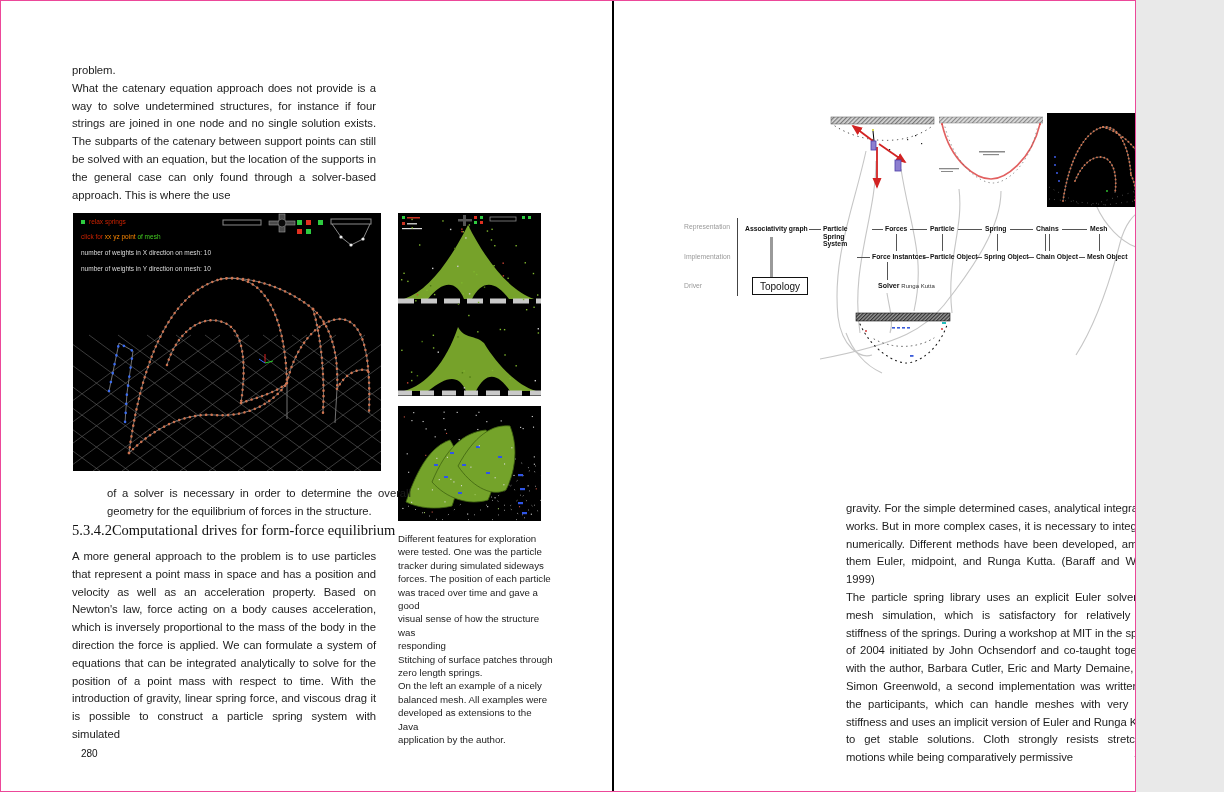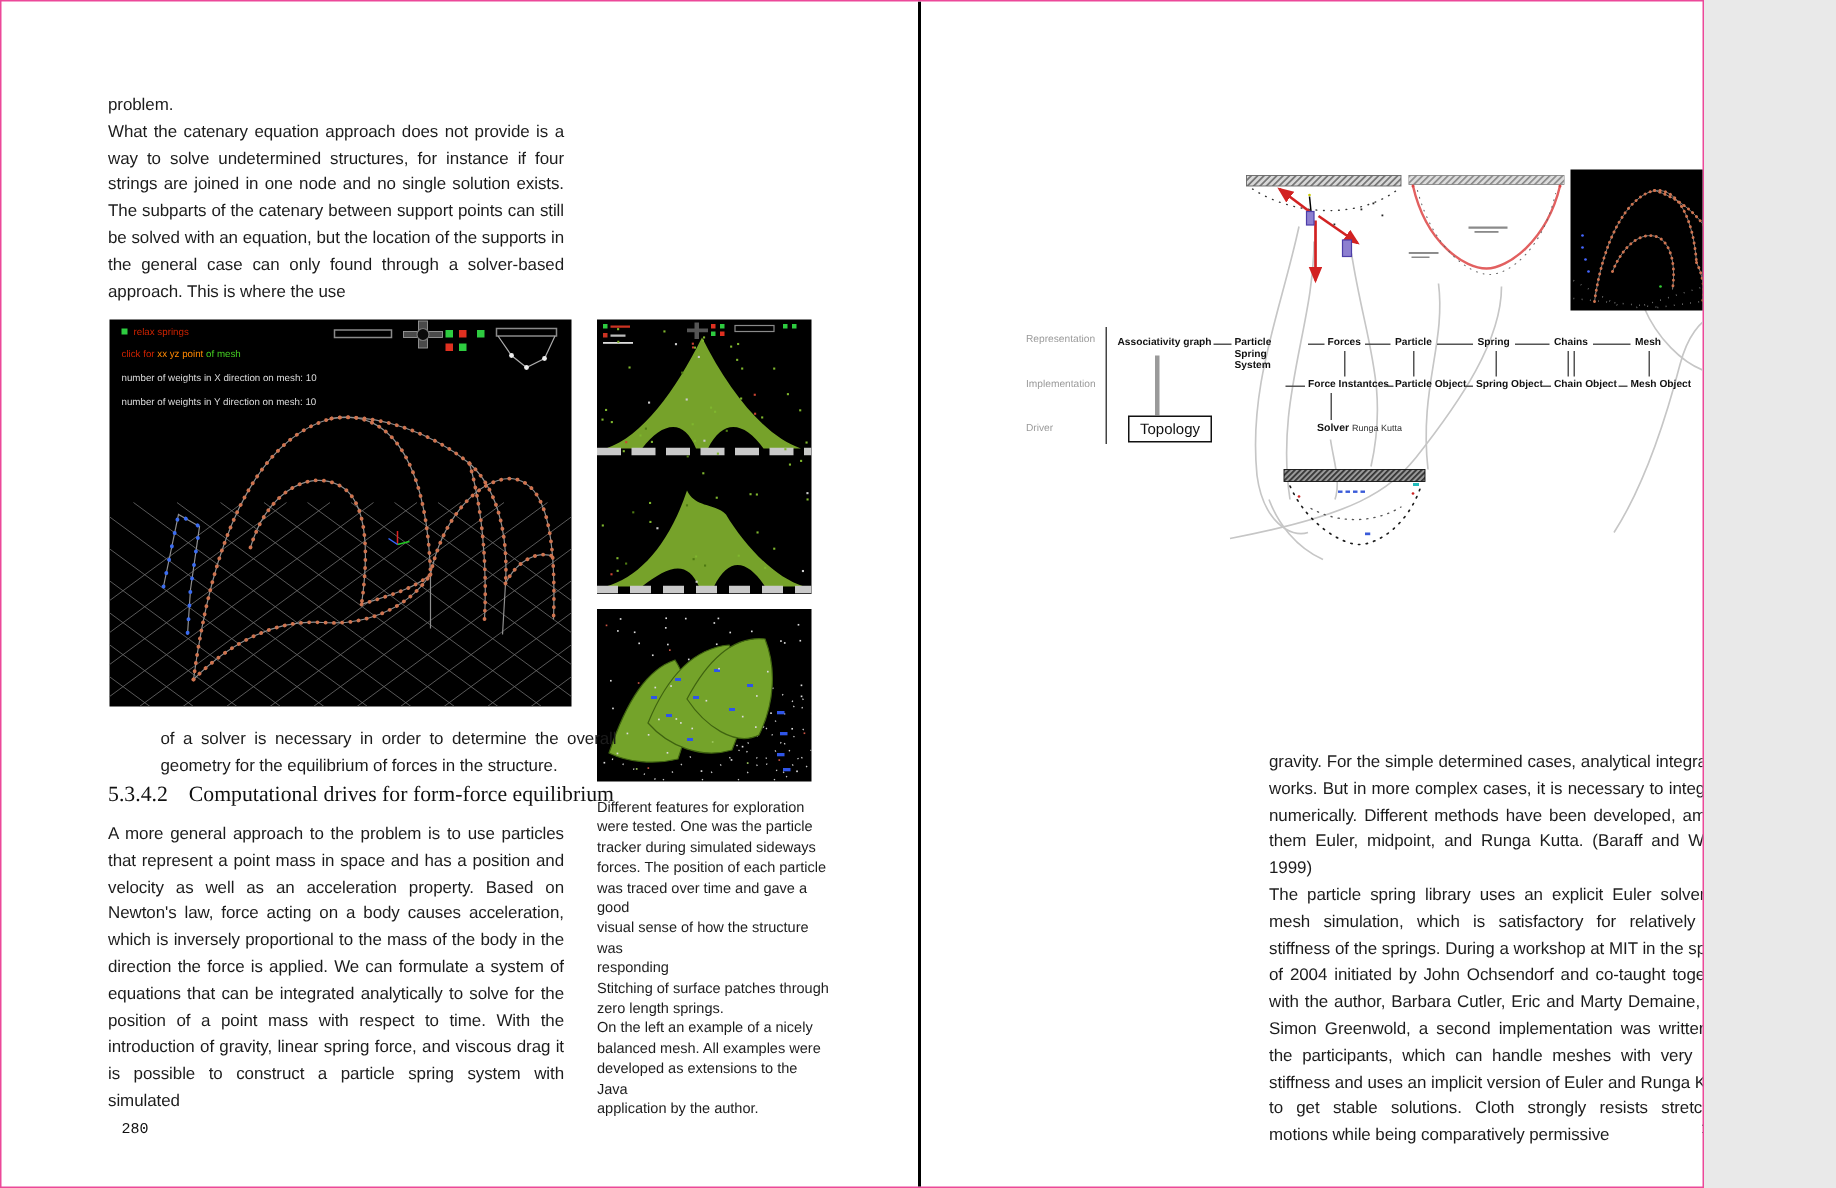--- a/index.html
+++ b/index.html
@@ -2,23 +2,23 @@
 <html><head>
 <meta charset="utf-8">
 <style>
   html,body{margin:0;padding:0;background:#e9e9e9;}
   .spread{position:relative;width:1136px;height:792px;background:#ffffff;border:1px solid #ec4899;
           box-sizing:border-box;font-family:"Liberation Sans",sans-serif;color:#1c1c1c;overflow:hidden;}
   .abs{position:absolute;}
   .divider{position:absolute;left:611px;top:0;width:2px;height:792px;background:#000;}
   .bodytext{font-size:11.3px;line-height:17.8px;text-align:justify;white-space:pre-line;letter-spacing:-0.05px;}
   .caption{font-size:9.7px;line-height:13.4px;white-space:pre-line;}
-  .pagenum{font-size:10px;color:#111;font-family:Liberation Mono, monospace;}
+  .pagenum{font-size:10px;color:#111;}
   .heading{font-family:"Liberation Serif",serif;font-size:14.5px;color:#111;white-space:nowrap;}
-  .heading .num{margin-right:14px;}
+  .heading .num{}
   .dnode{position:absolute;font-size:6.8px;font-weight:bold;color:#111;white-space:nowrap;line-height:7.6px;}
   .dnode.wrap{white-space:normal;width:47px;}
   .dlabel{position:absolute;font-size:6.8px;color:#9a9a9a;white-space:nowrap;}
   .hline{position:absolute;height:1px;background:#555;}
   .vline{position:absolute;width:1px;background:#555;}
   .topology-box{position:absolute;border:1.5px solid #111;background:#fff;display:flex;align-items:center;
                 justify-content:center;font-size:10px;color:#111;}
   .solver{position:absolute;font-size:7px;font-weight:bold;color:#111;white-space:nowrap;}
   .solver .method{font-weight:normal;font-size:6px;color:#333;}
   .viewer-text{position:absolute;font-size:6.5px;line-height:8px;white-space:nowrap;}

